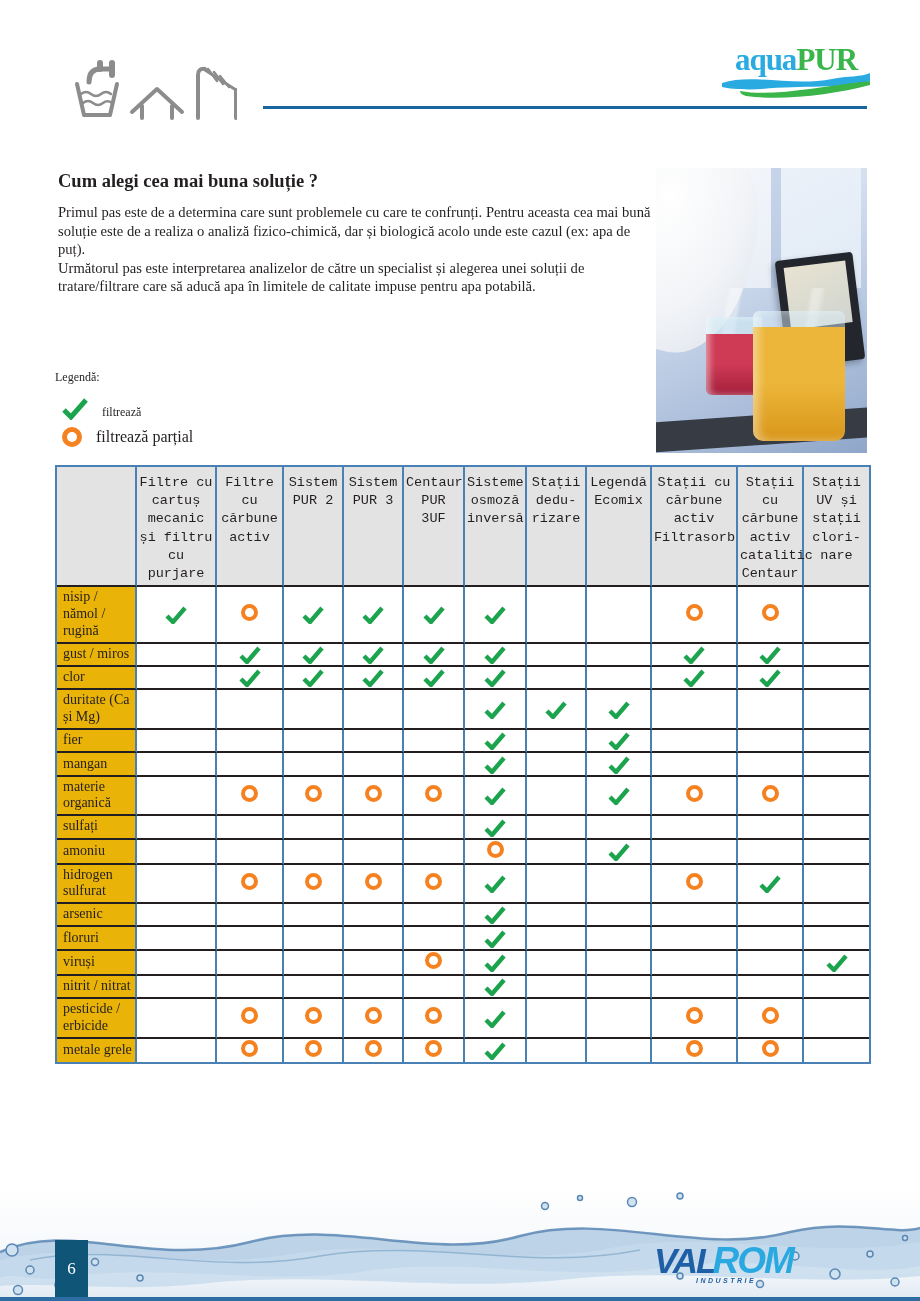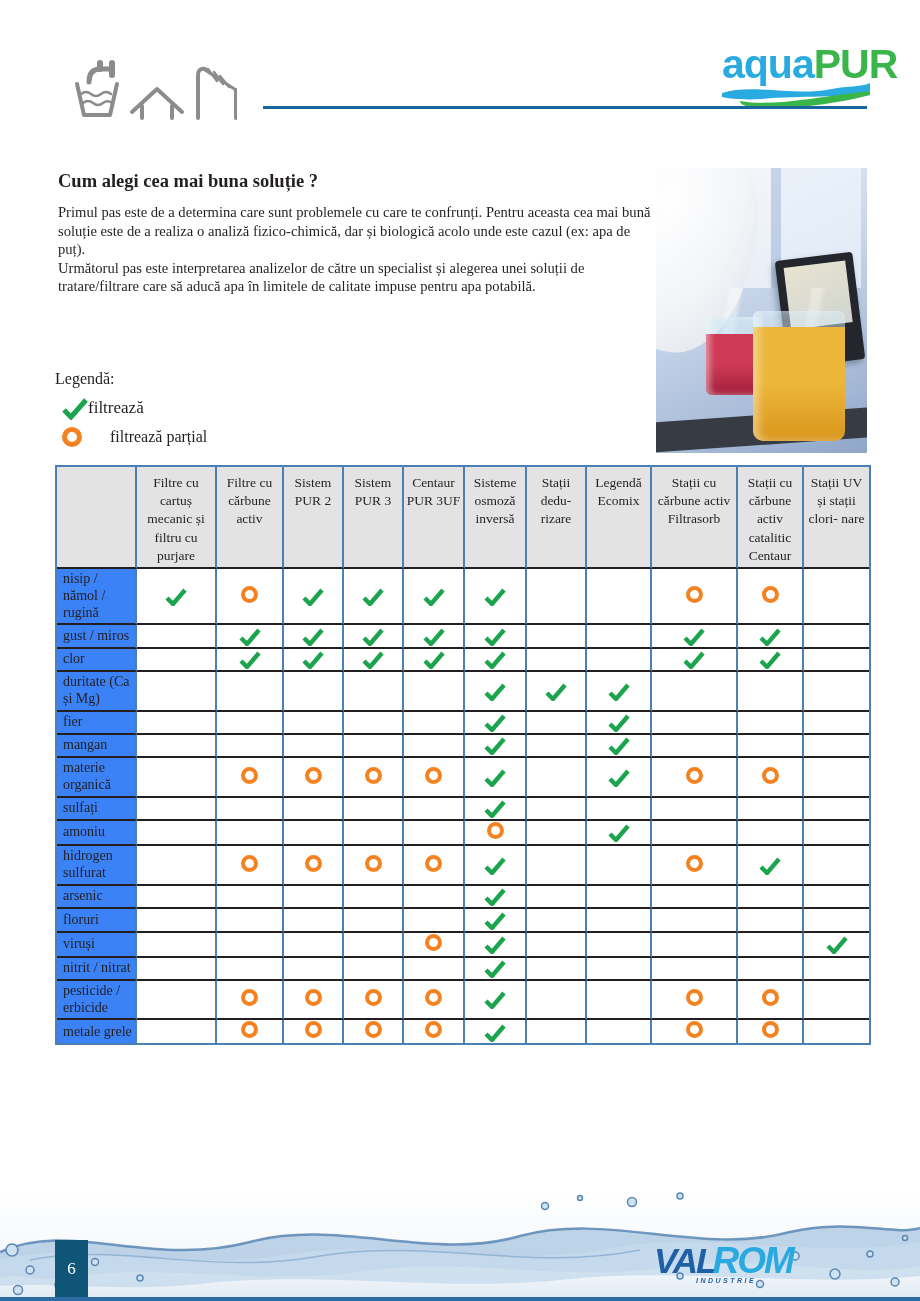--- a/index.html
+++ b/index.html
@@ -2,22 +2,22 @@
 <html><head>
 <meta charset="utf-8">
 <style>
   html,body{margin:0;padding:0;background:#ffffff;}
   .page{position:relative;width:920px;height:1301px;background:#ffffff;overflow:hidden;
         font-family:"Liberation Serif","DejaVu Serif",serif;color:#231f20;}
 
   
   .hdr-icons{position:absolute;left:72px;top:60px;}
   .logo{position:absolute;left:722px;top:44px;width:148px;text-align:center;}
-  .logo-text{font-family:Liberation Sans, sans-serif;font-weight:bold;
-             font-size:41px;letter-spacing:-1px;line-height:1;}
+  .logo-text{font-family:Liberation Serif, serif;font-weight:bold;
+             font-size:31px;letter-spacing:-1px;line-height:1;}
   .logo-aqua{color:#29abe2;}
   .logo-pur{color:#3ab54a;}
   .logo-waves{display:block;margin-top:-4px;}
   .hdr-rule{position:absolute;left:263px;top:106px;width:604px;height:3px;background:#19669f;}
 
   
   .title{position:absolute;left:58px;top:171px;font-size:18.5px;font-weight:bold;}
   .intro{position:absolute;left:58px;top:203px;width:596px;font-size:14.6px;line-height:1.27;font-family:Liberation Serif, serif;}
   .intro p{margin:0;}
 
@@ -45,36 +45,36 @@
   .photo .beaker-small{position:absolute;left:108px;bottom:78px;width:34px;height:46px;border-radius:3px;
          background:linear-gradient(180deg,rgba(220,240,248,.55) 0 30%,#dcd23c 30% 100%);}
   .photo .beaker-amber{position:absolute;right:22px;bottom:12px;width:92px;height:130px;border-radius:6px 6px 10px 10px;
          background:linear-gradient(180deg,rgba(215,235,245,.5) 0 12%,#ecb63a 12% 55%,#d9961a 100%);
          box-shadow:inset 6px 0 8px rgba(255,255,255,.4);}
   .photo .glass{position:absolute;left:10px;top:120px;width:190px;height:90px;
          background:linear-gradient(100deg,rgba(255,255,255,0) 0 30%,rgba(255,255,255,.4) 32% 36%,
                     rgba(255,255,255,0) 38% 70%,rgba(255,255,255,.35) 72% 75%,rgba(255,255,255,0) 78%);}
 
   
-  .legend-title{position:absolute;left:55px;top:370px;font-size:16px;}
-  .legend-item1{position:absolute;left:62px;top:398px;display:flex;align-items:flex-start;font-size:17px;}
-  .legend-item2{position:absolute;left:62px;top:427px;display:flex;align-items:center;gap:28px;font-size:16px;}
+  .legend-title{position:absolute;left:55px;top:370px;font-size:12px;}
+  .legend-item1{position:absolute;left:62px;top:398px;display:flex;align-items:flex-end;gap:14px;font-size:12px;}
+  .legend-item2{position:absolute;left:62px;top:427px;display:flex;align-items:center;gap:14px;font-size:16px;}
   .ring{display:inline-block;width:9px;height:9px;border:4.5px solid #f58220;border-radius:50%;}
   .ring.lg{width:10px;height:10px;border-width:5px;}
 
   
   .ftable{position:absolute;left:55px;top:465px;width:812px;table-layout:fixed;
           border-collapse:separate;border-spacing:0;border:2px solid #4a81b4;}
   .ftable th,.ftable td{border-right:2px solid #4a81b4;border-bottom:2px solid #231f20;box-sizing:border-box;}
   .ftable tr > *:last-child{border-right:none;}
   .ftable tbody tr:last-child > *{border-bottom:none;margin-top:8px;}
-  .ftable thead tr{height:84px;}
+  .ftable thead tr{height:84px;font-family:Liberation Mono, monospace;}
   .ftable thead th{background:#e3e3e3;font-weight:normal;font-size:13.5px;line-height:1.35;
                    vertical-align:top;padding:7px 2px 2px;text-align:center;}
-  .ftable tbody th{background:#3b82f6;font-weight:normal;font-size:14px;line-height:1.2;
+  .ftable tbody th{background:#eab308;font-weight:normal;font-size:14px;line-height:1.2;
                    text-align:left;vertical-align:middle;padding:2px 3px 2px 6px;}
   .ftable tbody td{background:#ffffff;text-align:center;vertical-align:middle;height:22px;padding:1px;}
   .check svg{vertical-align:middle;}
 
   
   .water{position:absolute;left:0;top:1190px;width:920px;height:111px;}
   .page-tab{position:absolute;left:55px;top:1240px;width:33px;height:58px;background:#0e5578;
             color:#ffffff;font-size:17px;display:flex;align-items:center;justify-content:center;}
   .bottom-line{position:absolute;left:0;bottom:0;width:920px;height:4px;background:#2d6da3;}
   .valrom{position:absolute;left:654px;top:1242px;font-family:"Liberation Sans","DejaVu Sans",sans-serif;

